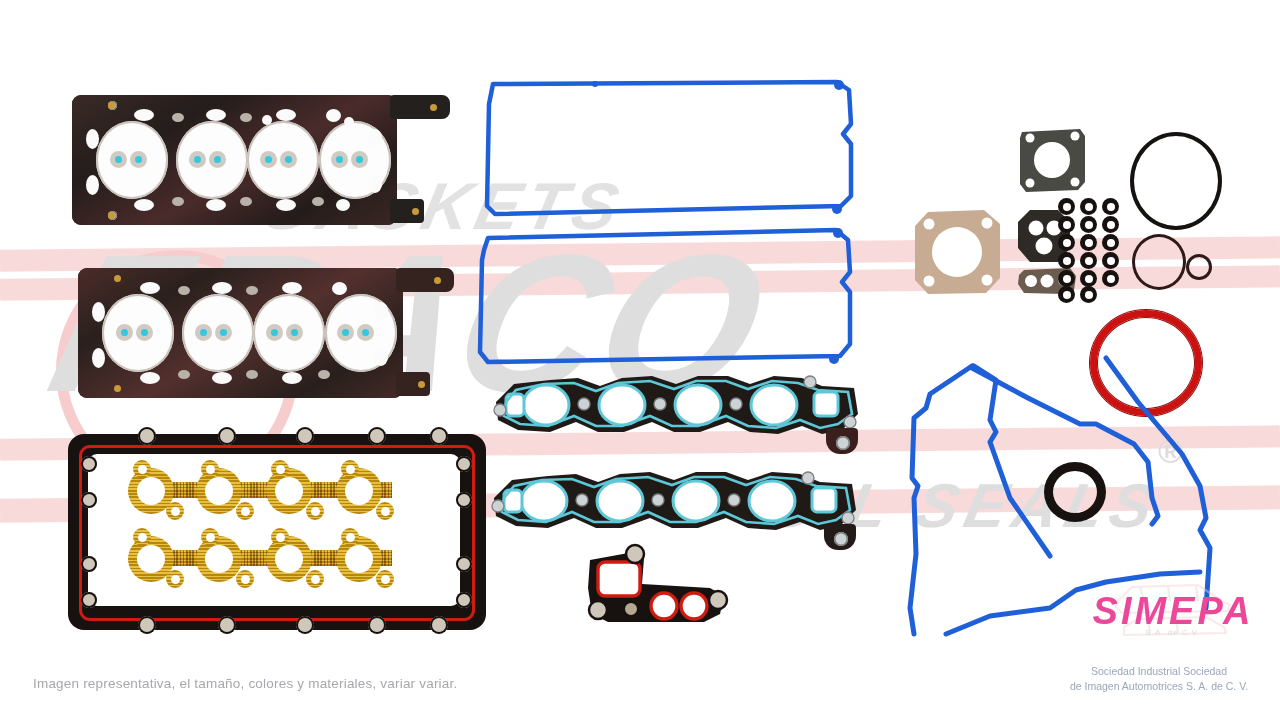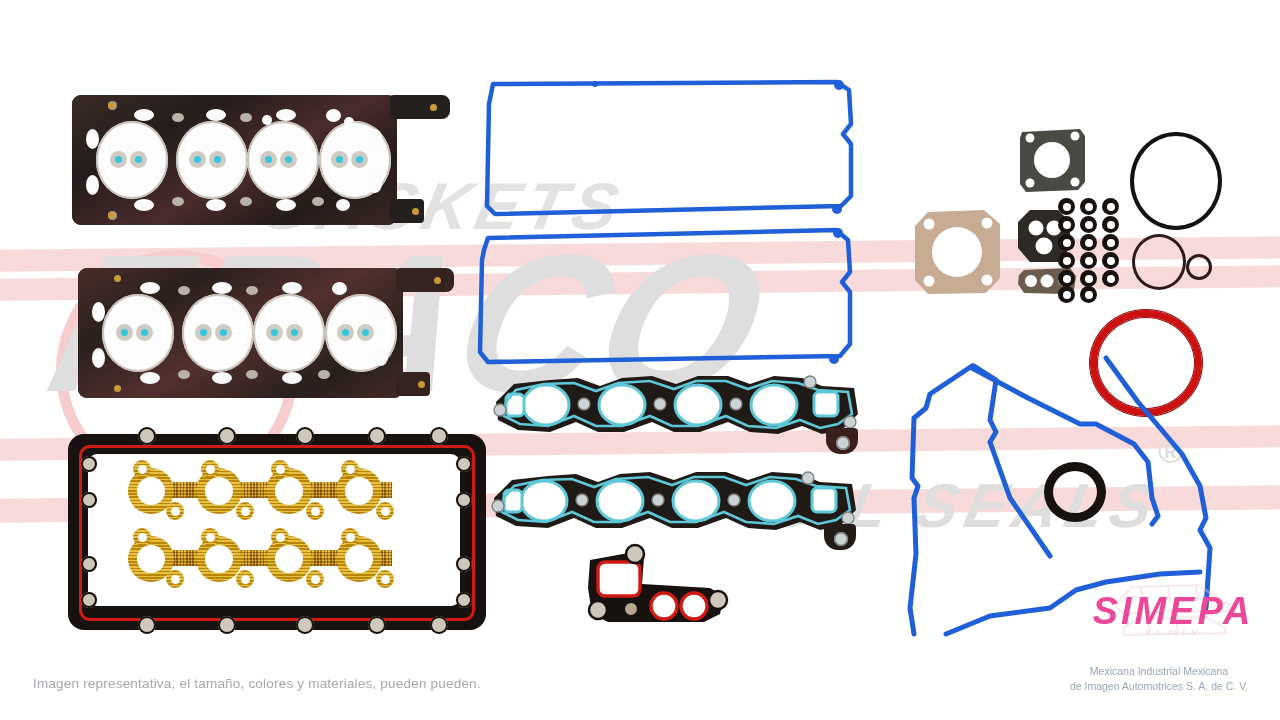--- a/index.html
+++ b/index.html
@@ -543,19 +543,19 @@
         <path d="M26,52 L40,44 L108,42 L126,52 L128,58 L26,60 Z"></path>
         <path d="M50,44 L52,58 M78,43 L80,58"></path>
       </g>
     </svg>
   </div>
   <div class="simepa">
     <div class="simepa-word">SIMEPA</div>
     <div class="simepa-sub">S.A. de C.V.</div>
   </div>
   <div class="simepa-tag">
-    <div>Mexicana Industrial Mexicana</div>
+    <div>Sociedad Industrial Sociedad</div>
     <div>de Imagen Automotrices S. A. de C. V.</div>
   </div>
 
-  <div class="caption">Imagen representativa, el tamaño, colores y materiales, pueden pueden.</div>
+  <div class="caption">Imagen representativa, el tamaño, colores y materiales, variar variar.</div>
 
 </div>
 
 </body></html>

